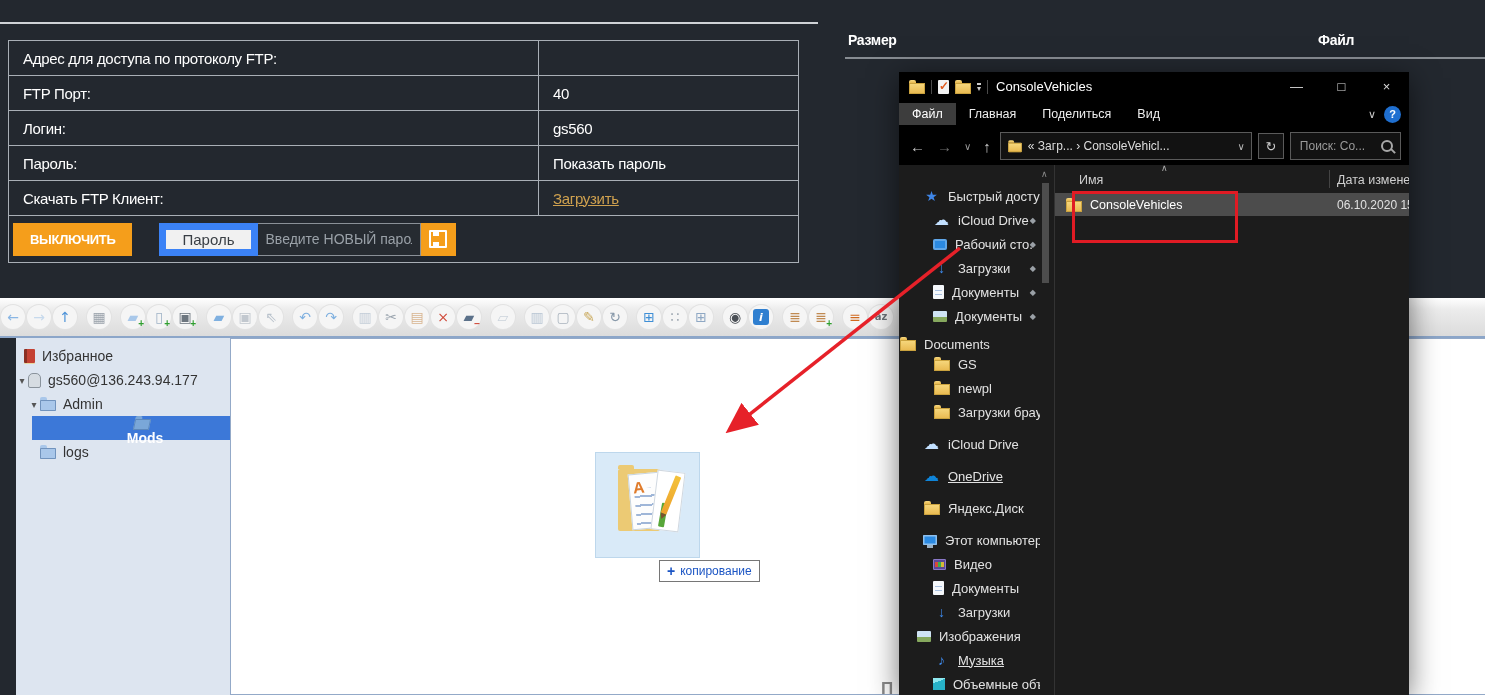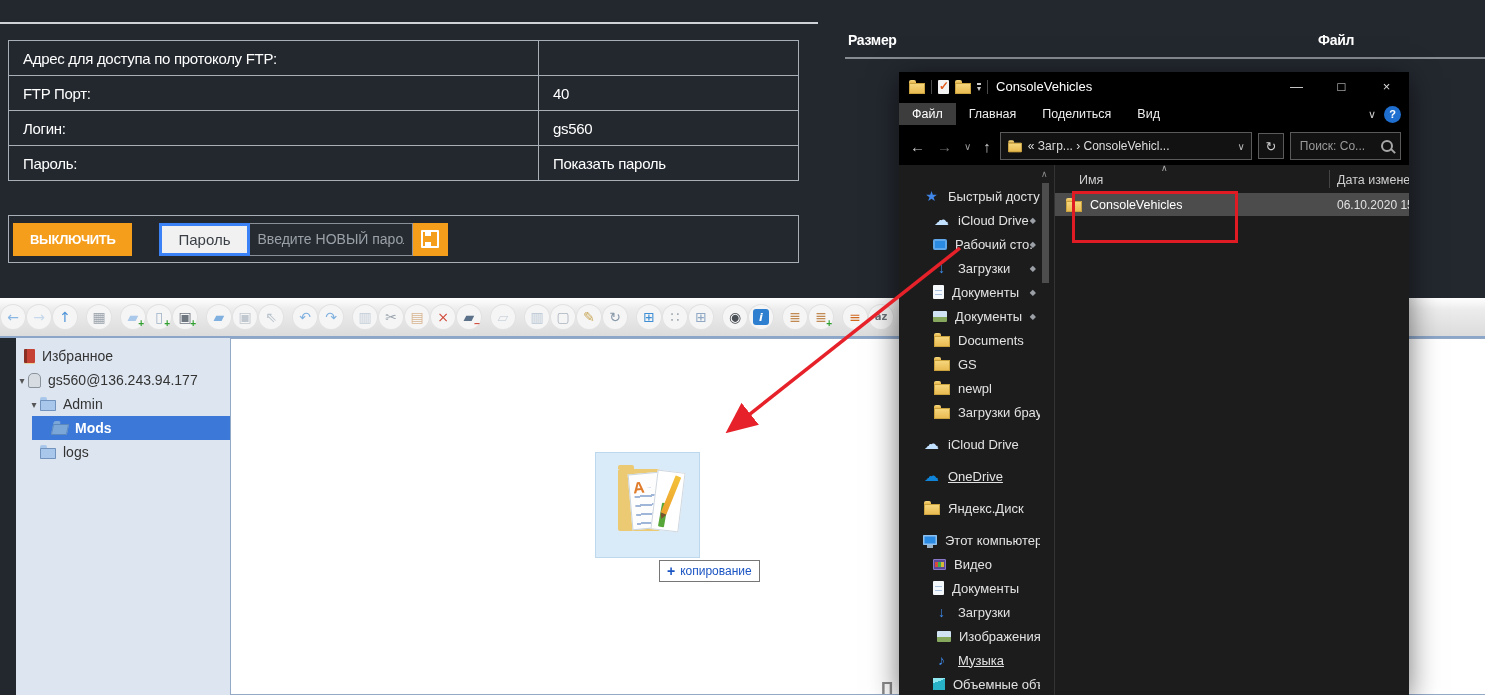--- a/index.html
+++ b/index.html
@@ -10,21 +10,21 @@
   .top-hr-left{position:absolute;left:0;top:22px;width:818px;height:2px;background:#cfd2d6;}
   .ftp-table{position:absolute;left:8px;top:40px;width:789px;border:1px solid #a9afb6;border-bottom:none;color:#fff;}
   .t-row{display:flex;border-bottom:1px solid #a9afb6;height:34px;}
   .t-cell{display:flex;align-items:center;padding-left:14px;font-size:15px;letter-spacing:-0.3px;}
   .t-lbl{width:515px;border-right:1px solid #a9afb6;}
   .t-val{flex:1;}
   .t-link{color:#cfa14f;text-decoration:underline;cursor:pointer;}
   .controls-row{position:absolute;left:8px;top:215px;width:789px;height:46px;border:1px solid #a9afb6;display:flex;align-items:center;}
   .btn-off{margin-left:4px;height:33px;padding:0 17px;background:#f59e1b;border:none;color:#fff;font-weight:bold;font-size:13px;letter-spacing:-0.3px;}
   .pw-group{display:flex;margin-left:27px;height:33px;}
-  .btn-pw{height:33px;padding:0 16px;background:#f1f1f1;border:3px solid #3b82f6;color:#3a3f45;font-size:15px;}
+  .btn-pw{height:33px;padding:0 16px;background:#f1f1f1;border:7px solid #3b82f6;color:#3a3f45;font-size:15px;}
   .pw-input{height:31px;width:146px;background:#262b31;border:1px solid #8a9097;border-left:none;color:#9aa1a8;font-size:14px;padding:0 8px;outline:none;}
   .pw-input::placeholder{color:#9aa1a8;}
   .btn-save{width:35px;height:33px;background:#f59e1b;border:none;display:flex;align-items:center;justify-content:center;}
   .floppy{width:14px;height:14px;border:2px solid #fff;border-radius:1px;position:relative;background:transparent;}
   .floppy::before{content:"";position:absolute;left:2px;top:0;width:6px;height:4px;background:#fff;}
   .floppy::after{content:"";position:absolute;left:2px;bottom:0;width:6px;height:4px;background:#fff;}
   .hdr-size{position:absolute;left:848px;top:32px;color:#fff;font-weight:bold;font-size:14px;letter-spacing:-0.3px;}
   .hdr-file{position:absolute;left:1318px;top:32px;color:#fff;font-weight:bold;font-size:14px;letter-spacing:-0.3px;}
   .top-hr-right{position:absolute;left:845px;top:57px;width:640px;height:2px;background:#878c92;}
 
@@ -150,20 +150,26 @@
         <div class="t-cell t-val">
           <span>gs560</span>
         </div>
       </div>
       <div class="t-row">
         <div class="t-cell t-lbl">Пароль:</div>
         <div class="t-cell t-val">
           <span>Показать пароль</span>
         </div>
       </div>
+      <div class="t-row">
+        <div class="t-cell t-lbl">Скачать FTP Клиент:</div>
+        <div class="t-cell t-val">
+          <span class="t-link">Загрузить</span>
+        </div>
+      </div>
     </div>
   <div class="controls-row">
     <button class="btn-off">ВЫКЛЮЧИТЬ</button>
     <div class="pw-group">
       <button class="btn-pw">Пароль</button>
       <input class="pw-input" placeholder="Введите НОВЫЙ парол" style="">
       <button class="btn-save">
           <span class="floppy"></span>
         </button>
     </div>
@@ -290,21 +296,21 @@
       <div class="tree-row" style="padding-left: 0px;">
         <span class="caret">▾</span>
         <span class="ti ti-server"></span>
         <span>gs560@136.243.94.177</span>
       </div>
       <div class="tree-row" style="padding-left: 12px;">
         <span class="caret">▾</span>
         <span class="ti fold ti-folder"></span>
         <span>Admin</span>
       </div>
-      <div class="tree-row selected" style="padding-left: 20px;">
+      <div class="tree-row selected" style="padding-left: 20px; flex-direction: column;">
         <span class="ti fold ti-folder-open"></span>
         <span>Mods</span>
       </div>
       <div class="tree-row" style="padding-left: 24px;">
         <span class="ti fold ti-folder"></span>
         <span>logs</span>
       </div>
     </div>
   <div class="wf-main"></div>
 
@@ -389,21 +395,21 @@
           <div class="sb-row" style="padding-left: 34px;">
             <span class="xi xi-doc"></span>
             <span style="white-space: nowrap;">Документы</span>
             <span class="sb-pin">◆</span>
           </div>
           <div class="sb-row" style="padding-left: 34px;">
             <span class="xi xi-pic"></span>
             <span style="white-space: nowrap;">Документы</span>
             <span class="sb-pin">◆</span>
           </div>
-          <div class="sb-row" style="padding-left: 34px;">
+          <div class="sb-row" style=" align-items: flex-end;">
             <span class="xi">
               <span class="fold xfold"></span>
             </span>
             <span style="white-space: nowrap;">Documents</span>
           </div>
           <div class="sb-row" style="padding-left: 34px;">
             <span class="xi">
               <span class="fold xfold"></span>
             </span>
             <span style="white-space: nowrap;">GS</span>
@@ -443,21 +449,21 @@
             <span style="white-space: nowrap;">Видео</span>
           </div>
           <div class="sb-row" style="padding-left: 34px;">
             <span class="xi xi-doc"></span>
             <span style="white-space: nowrap;">Документы</span>
           </div>
           <div class="sb-row" style="padding-left: 34px;">
             <span class="xi xi-download">↓</span>
             <span style="white-space: nowrap;">Загрузки</span>
           </div>
-          <div class="sb-row" style="padding-left: 18px; margin-left: 20px;">
+          <div class="sb-row" style="padding-left: 18px;">
             <span class="xi xi-pic"></span>
             <span style="white-space: nowrap;">Изображения</span>
           </div>
           <div class="sb-row" style="padding-left: 34px;">
             <span class="xi xi-music">♪</span>
             <span style="white-space: nowrap; text-decoration: underline;">Музыка</span>
           </div>
           <div class="sb-row" style="padding-left: 34px;">
             <span class="xi xi-cube"></span>
             <span style="white-space: nowrap;">Объемные объ</span>

